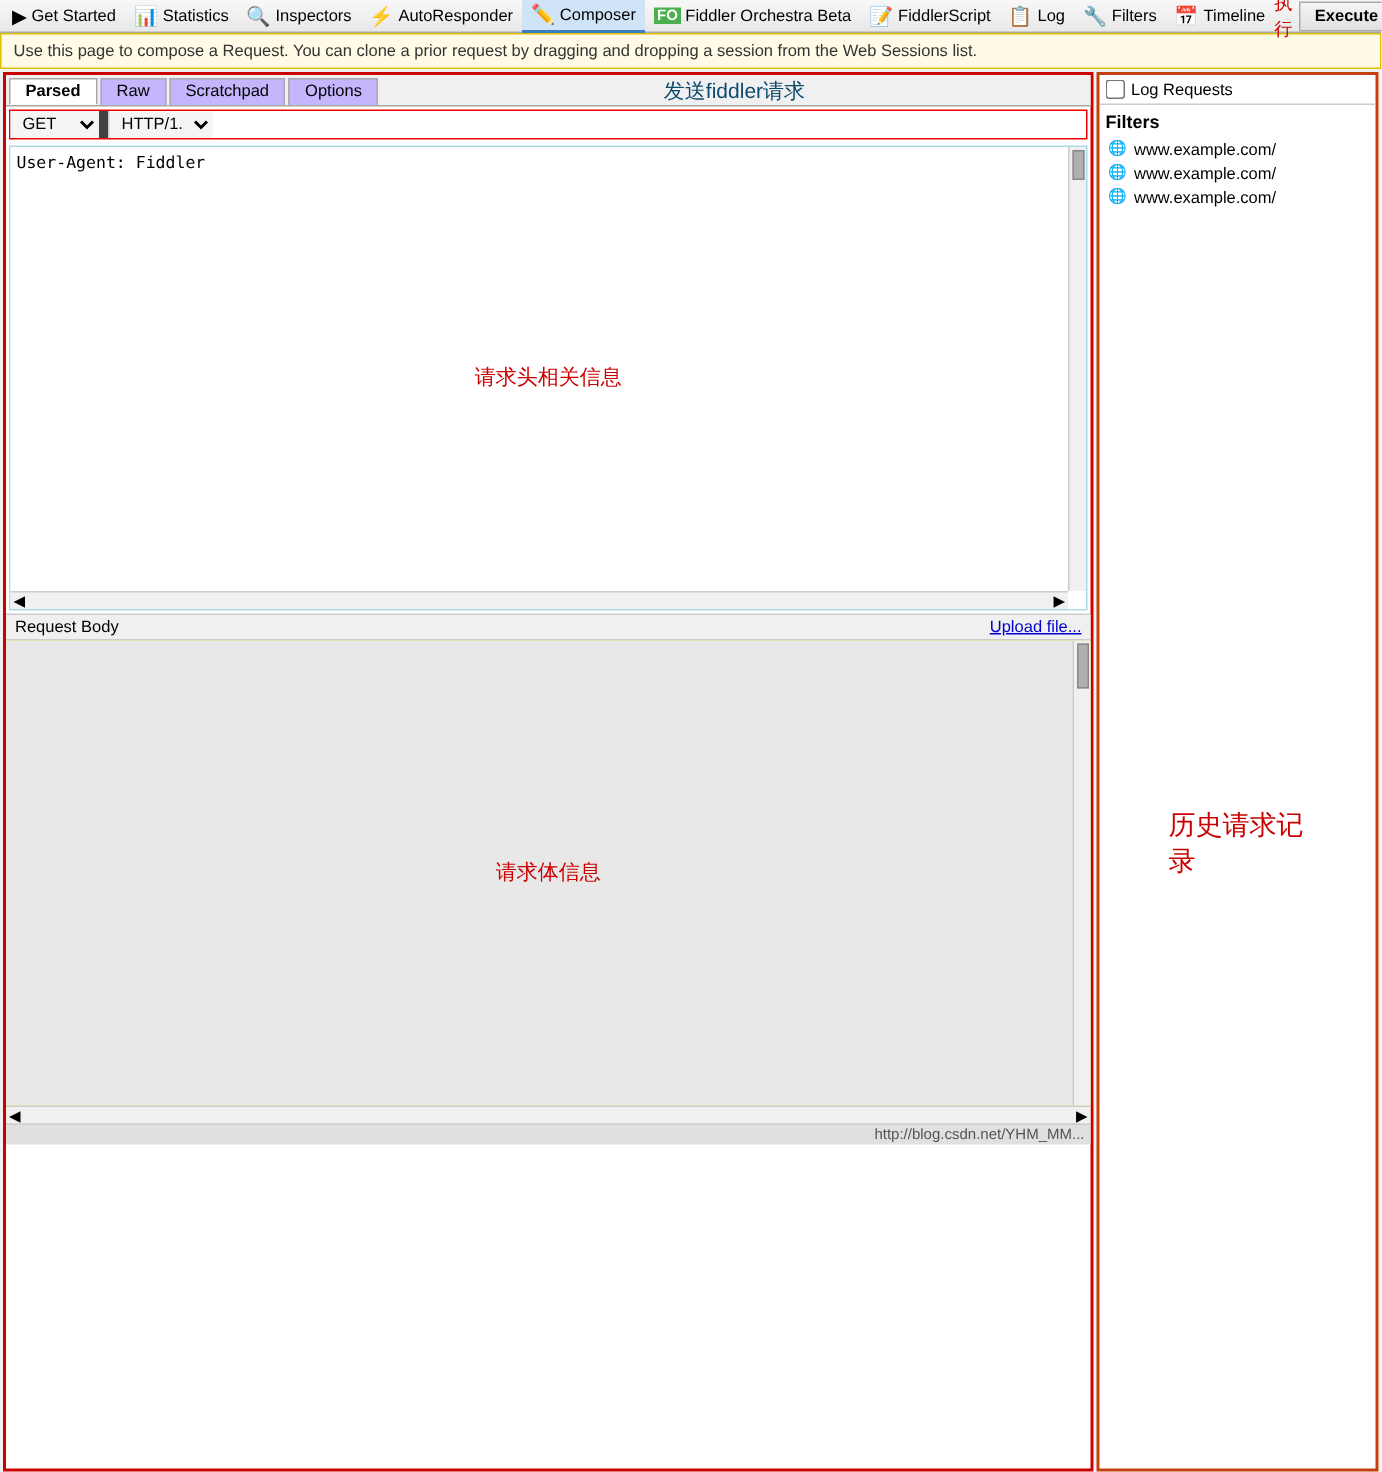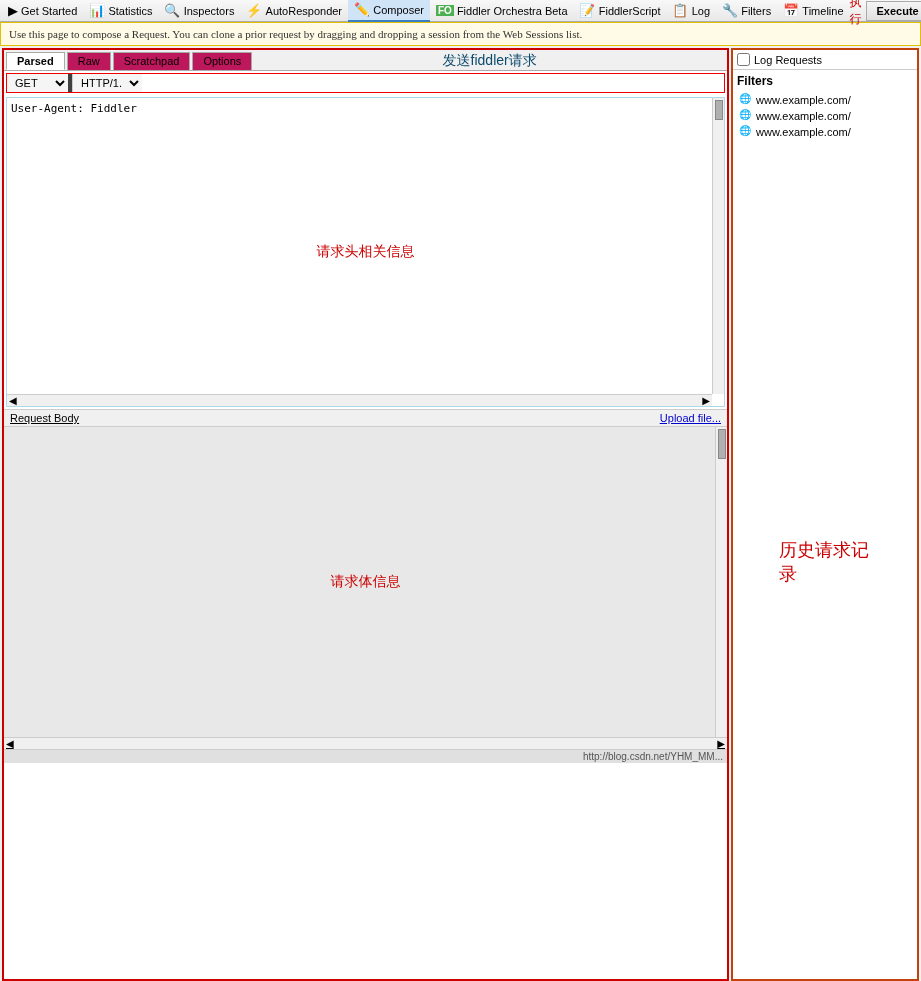--- a/index.html
+++ b/index.html
@@ -40,21 +40,20 @@
     
     .info-bar {
       background: #fffbe6;
       border: 1px solid #e0c000;
       padding: 5px 8px;
       font-size: 11px;
       color: #333;
       display: flex;
       align-items: center;
       justify-content: flex-end;
-      font-family: Liberation Serif, serif;
     }
     .info-bar-text { flex: 1; }
 
     
     .main-layout {
       display: flex;
       height: calc(100vh - 44px);
     }
 
     
@@ -72,42 +71,42 @@
     .tab-bar {
       display: flex;
       background: #f0f0f0;
       border-bottom: 1px solid #aaa;
       padding: 2px 2px 0;
     }
     .tab {
       padding: 2px 10px;
       border: 1px solid #aaa;
       border-bottom: none;
-      background: #be185d;
+      background: #c4b5fd;
       cursor: pointer;
       font-size: 11px;
       margin-right: 2px;
     }
     .tab.active {
       background: #fff;
       border-bottom: 1px solid #fff;
       font-weight: bold;
     }
 
     
     .url-bar {
       display: flex;
       align-items: center;
       border: 1px solid #e00;
       margin: 2px;
       background: #fff;
     }
     .method-select {
       border: none;
-      border-right: 4px solid #404040;
+      border-right: 6px solid #404040;
       background: #f5f5f5;
       padding: 2px 4px;
       font-size: 11px;
       width: 65px;
       cursor: pointer;
     }
     .url-input {
       flex: 1;
       border: none;
       padding: 2px 4px;
@@ -155,21 +154,20 @@
       pointer-events: none;
     }
 
     
     .body-section {
       display: flex;
       flex-direction: column;
       border-top: 1px solid #ccc;
       height: 340px;
       flex-shrink: 0;
-      text-decoration: underline;
     }
     .body-header {
       display: flex;
       justify-content: space-between;
       padding: 2px 6px;
       background: #f0f0f0;
       border-bottom: 1px solid #ccc;
       font-size: 11px;
     }
     .upload-link {

